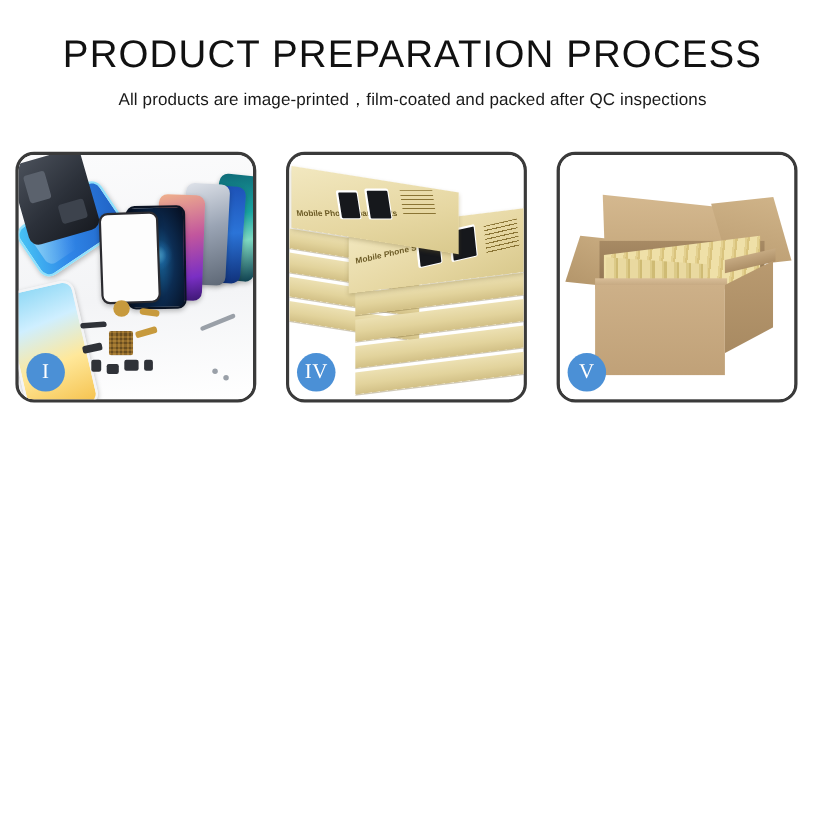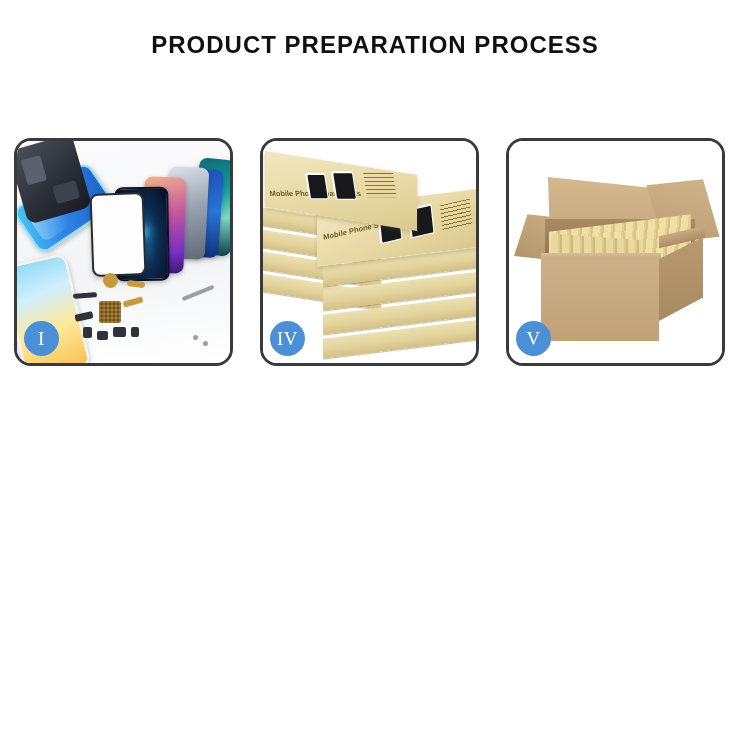--- a/index.html
+++ b/index.html
@@ -16,22 +16,22 @@
     position: relative;
   }
 
   
   .header {
     text-align: center;
     padding-top: 32px;
   }
   .page-title {
     font-family: "Liberation Sans", sans-serif;
-    font-size: 24px;
-    font-weight: 700;
+    font-size: 35px;
+    font-weight: 400;
     letter-spacing: 1.0px;
     color: #111111;
     line-height: 1.05;
     white-space: nowrap;
   }
   .page-subtitle {
     margin-top: 11px;
     font-family: "Liberation Sans", sans-serif;
     font-size: 15.5px;
     font-weight: 400;
@@ -429,20 +429,21 @@
     background: rgba(226,228,231,.8);
     transform: rotate(-10deg);
     border-radius: 3px;
   }
 </style>
 </head>
 <body>
 
 <div class="header">
   <div class="page-title">PRODUCT PREPARATION PROCESS</div>
+  <div class="page-subtitle">All products are image-printed，film-coated and packed after QC inspections</div>
 </div>
 
 <div class="grid">
 
   <div class="panel">
     <div class="panel-stage">
       <div class="p1-bg"></div>
 
       <div class="ph p1-teal"></div>
       <div class="ph p1-bluew"></div>

